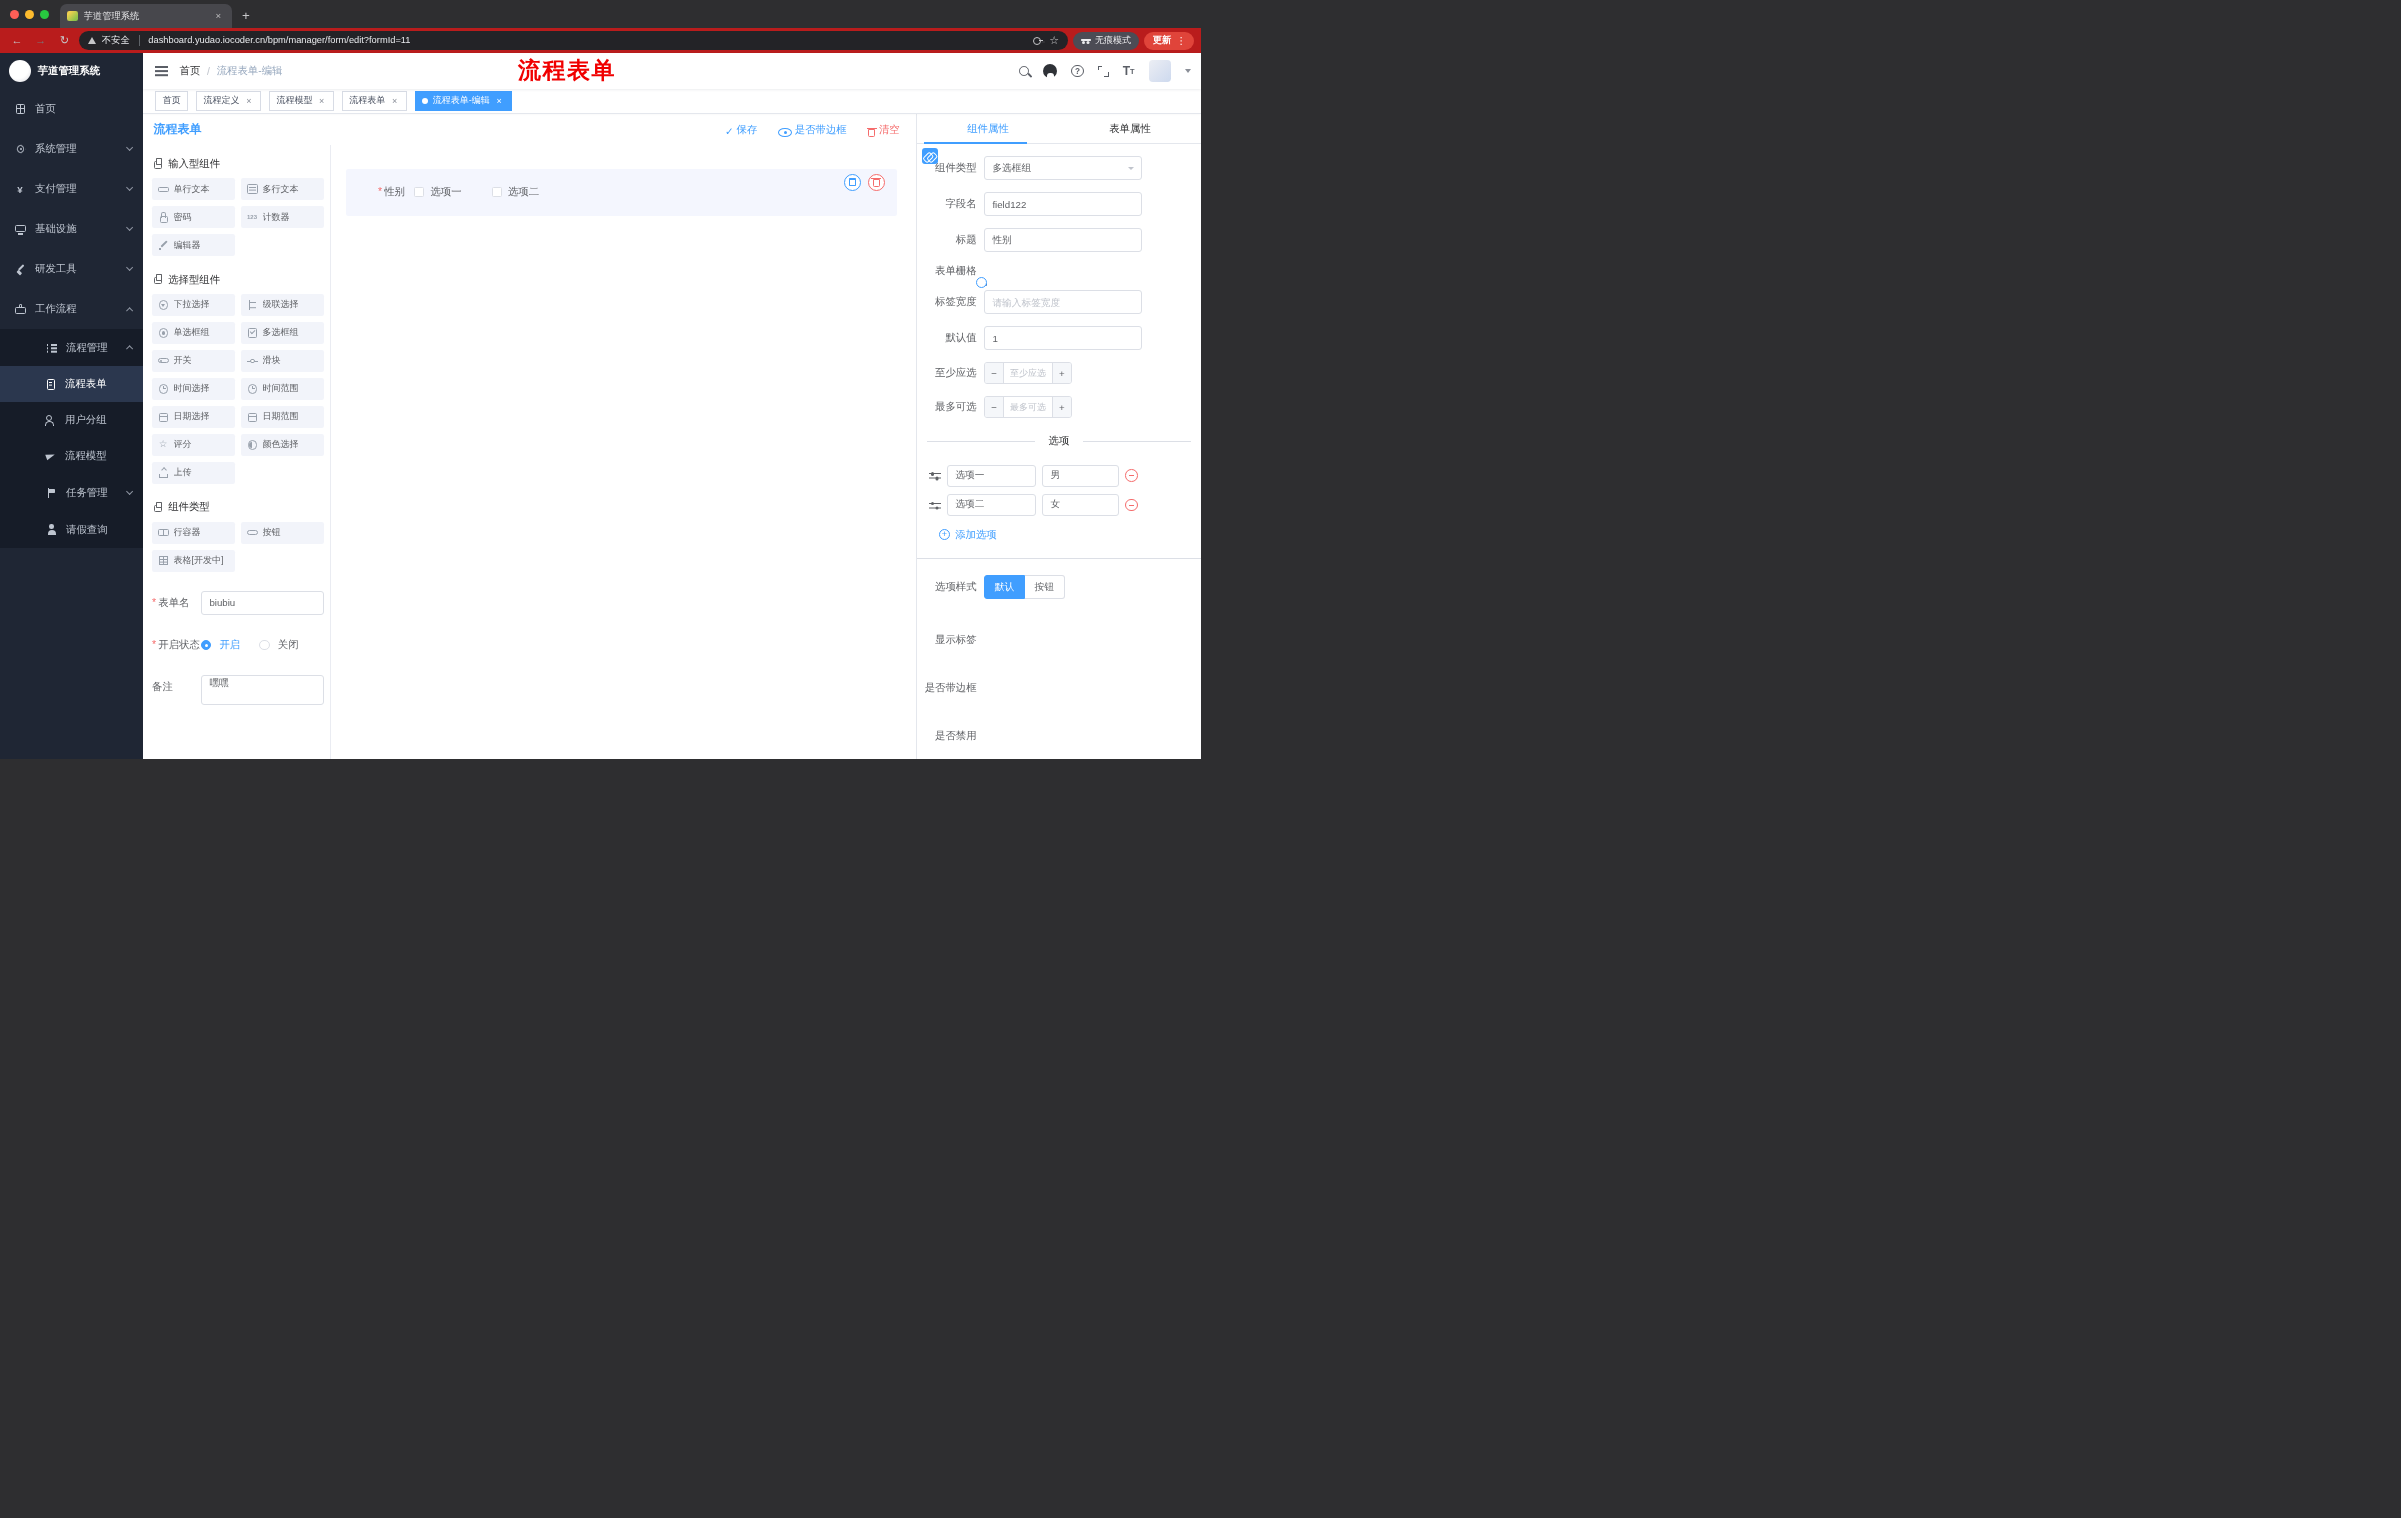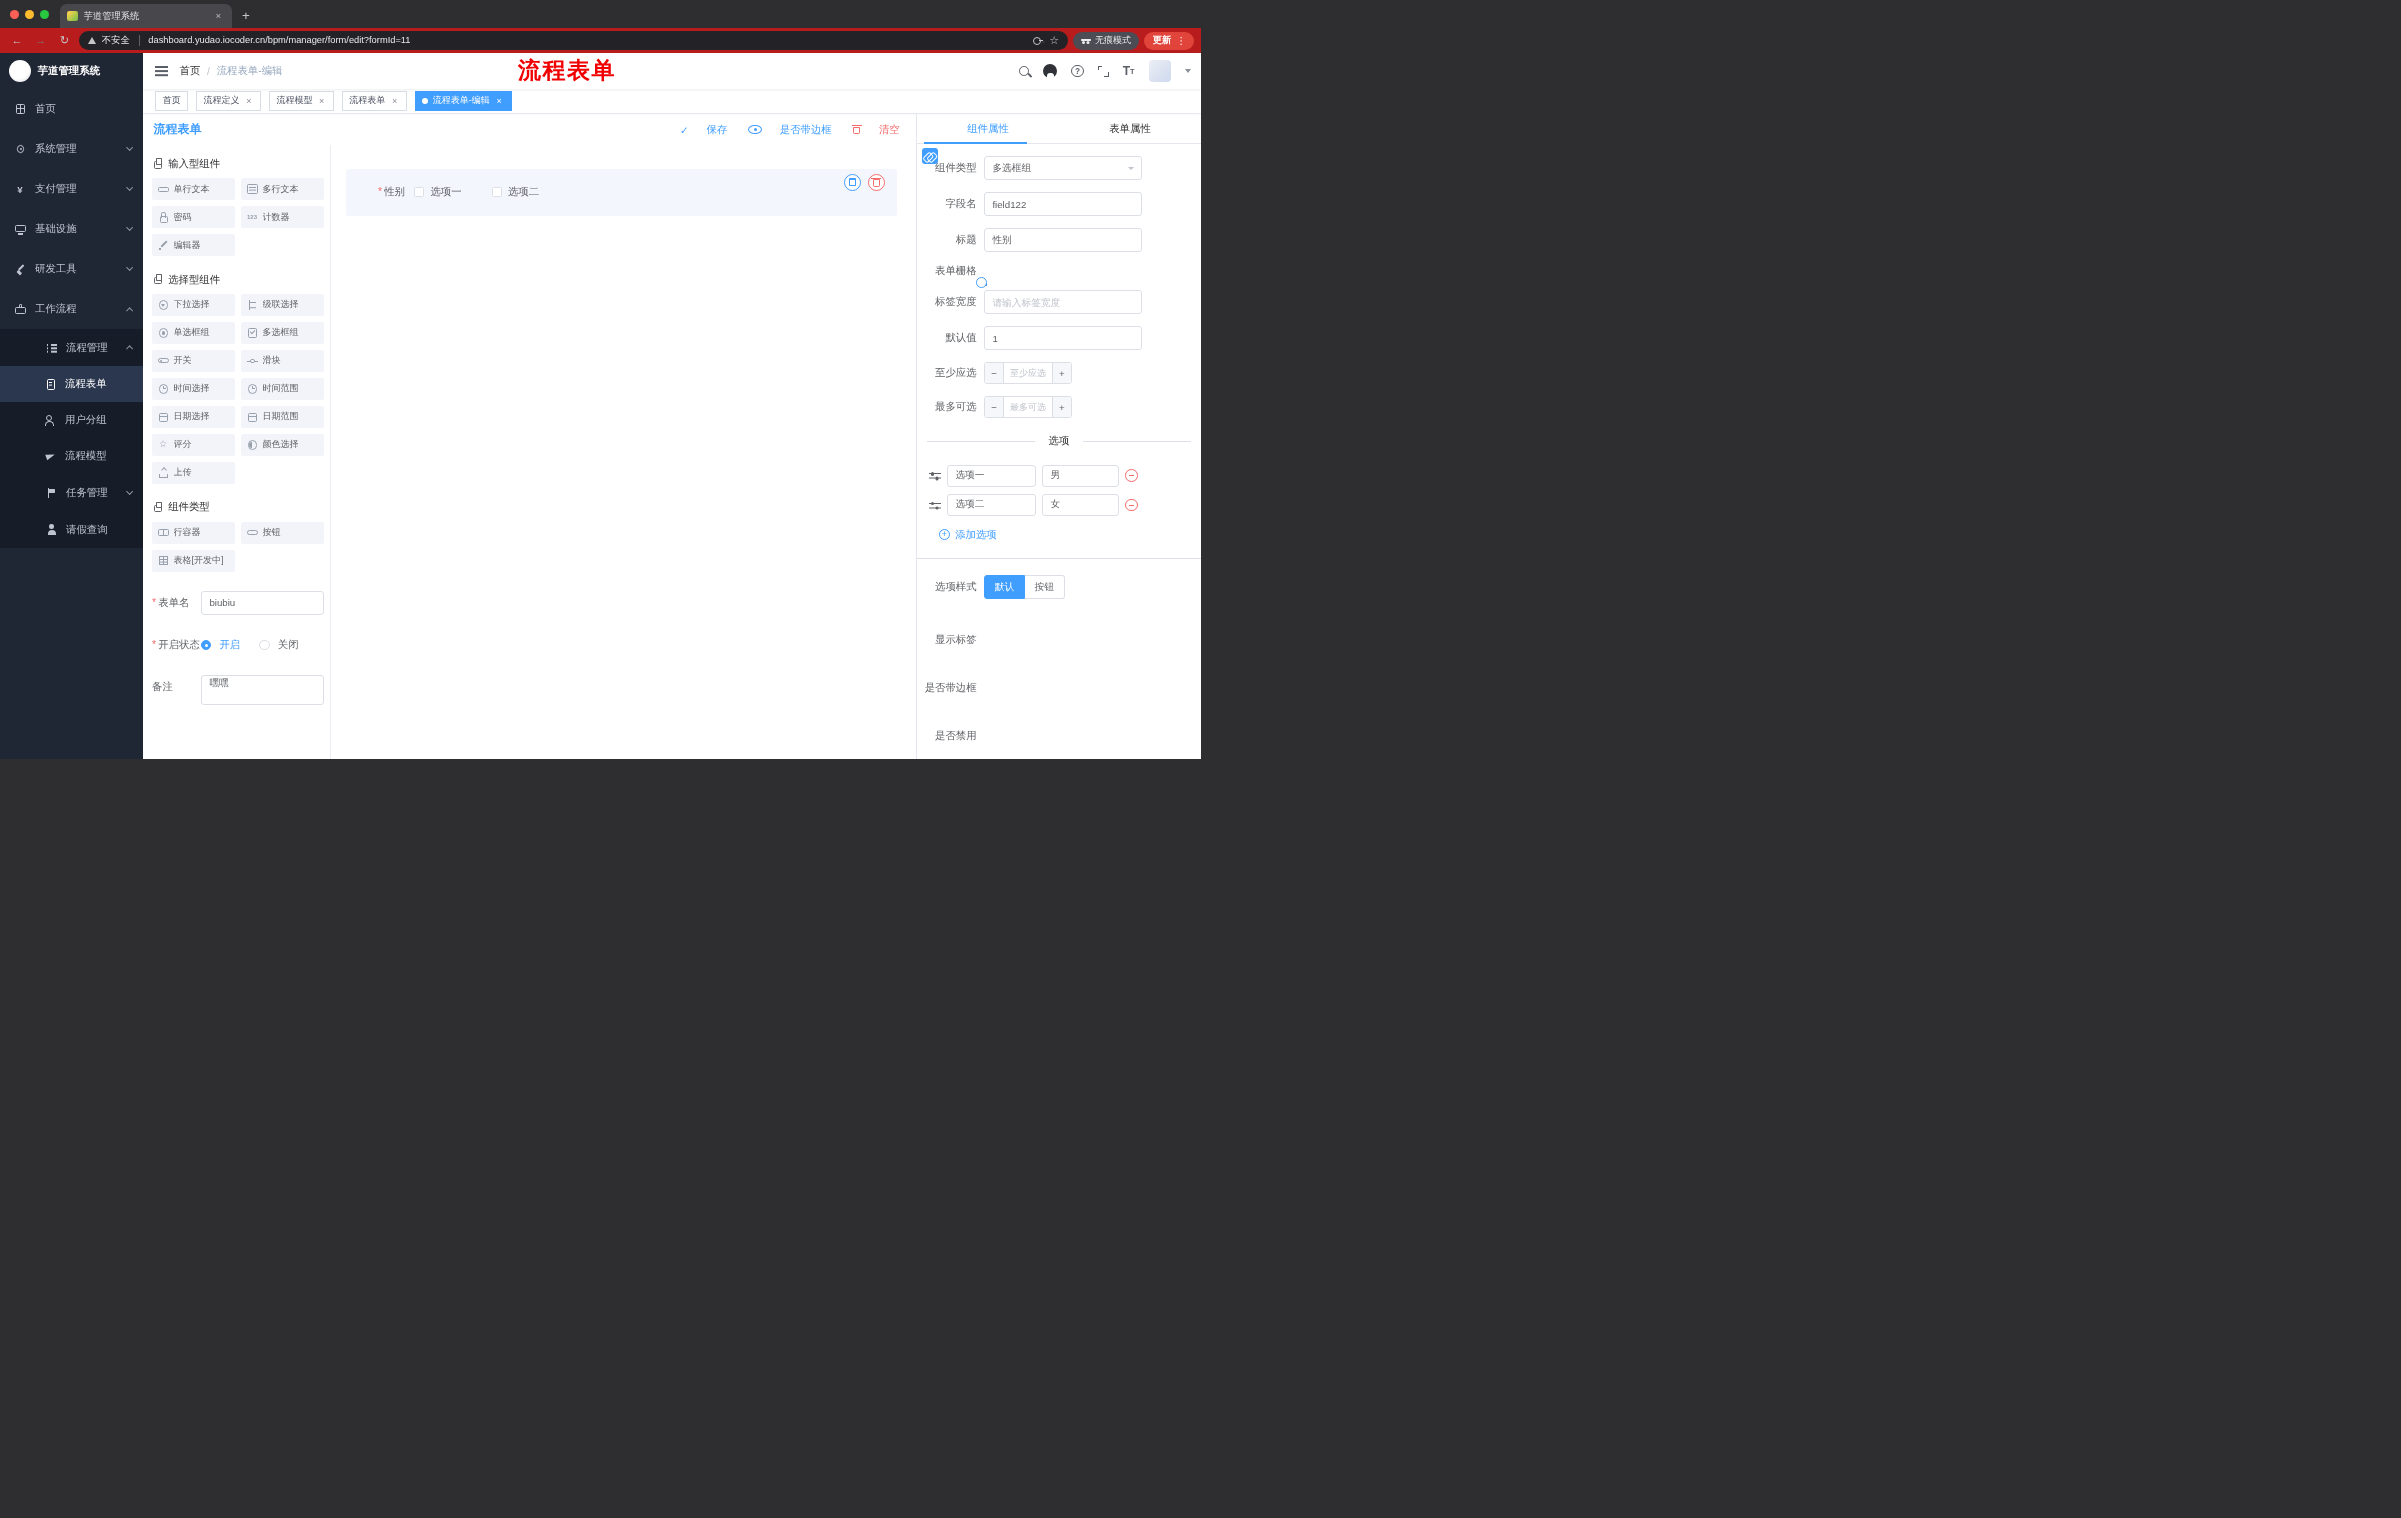--- a/index.html
+++ b/index.html
@@ -120,21 +120,21 @@
 .tag.active{background:#409eff;border-color:#409eff;color:#fff}
 .tag.active .x::before{color:#fff}
 .tag .dot{width:6px;height:6px;border-radius:50%;background:#fff}
 
 
 .body-wrap{flex:1;display:flex;min-height:0}
 .left-region{flex:1;display:flex;flex-direction:column;min-width:0}
 .ed-head{height:31px;display:flex;align-items:center;padding:0 16.3px 0 10.4px}
 .ed-title{color:#409eff;font-size:12px;font-weight:bold}
 .ed-actions{margin-left:auto;display:flex;align-items:center;gap:21px}
-.tbtn{display:flex;align-items:center;gap:18px;color:#409eff;font-size:10.4px;cursor:pointer}
+.tbtn{display:flex;align-items:flex-end;gap:3px;color:#409eff;font-size:10.4px;cursor:pointer}
 .tbtn.red{color:#f56c6c}
 .i-check{font-size:10.4px;font-weight:bold}
 .i-check::before{content:"✓"}
 .i-eye{width:13.4px;height:9px;border:1.2px solid currentColor;border-radius:50%;position:relative}
 .i-eye::after{content:"";position:absolute;left:50%;top:50%;width:3px;height:3px;margin:-1.5px 0 0 -1.5px;border-radius:50%;background:currentColor}
 .i-trash{width:8.2px;height:9px;position:relative}
 .i-trash::before{content:"";position:absolute;left:0.7px;right:0.7px;top:1.9px;bottom:0;border:1px solid currentColor;border-radius:0 0 1.5px 1.5px}
 .i-trash::after{content:"";position:absolute;left:-0.7px;right:-0.7px;top:0;height:1.1px;background:currentColor}
 
 

